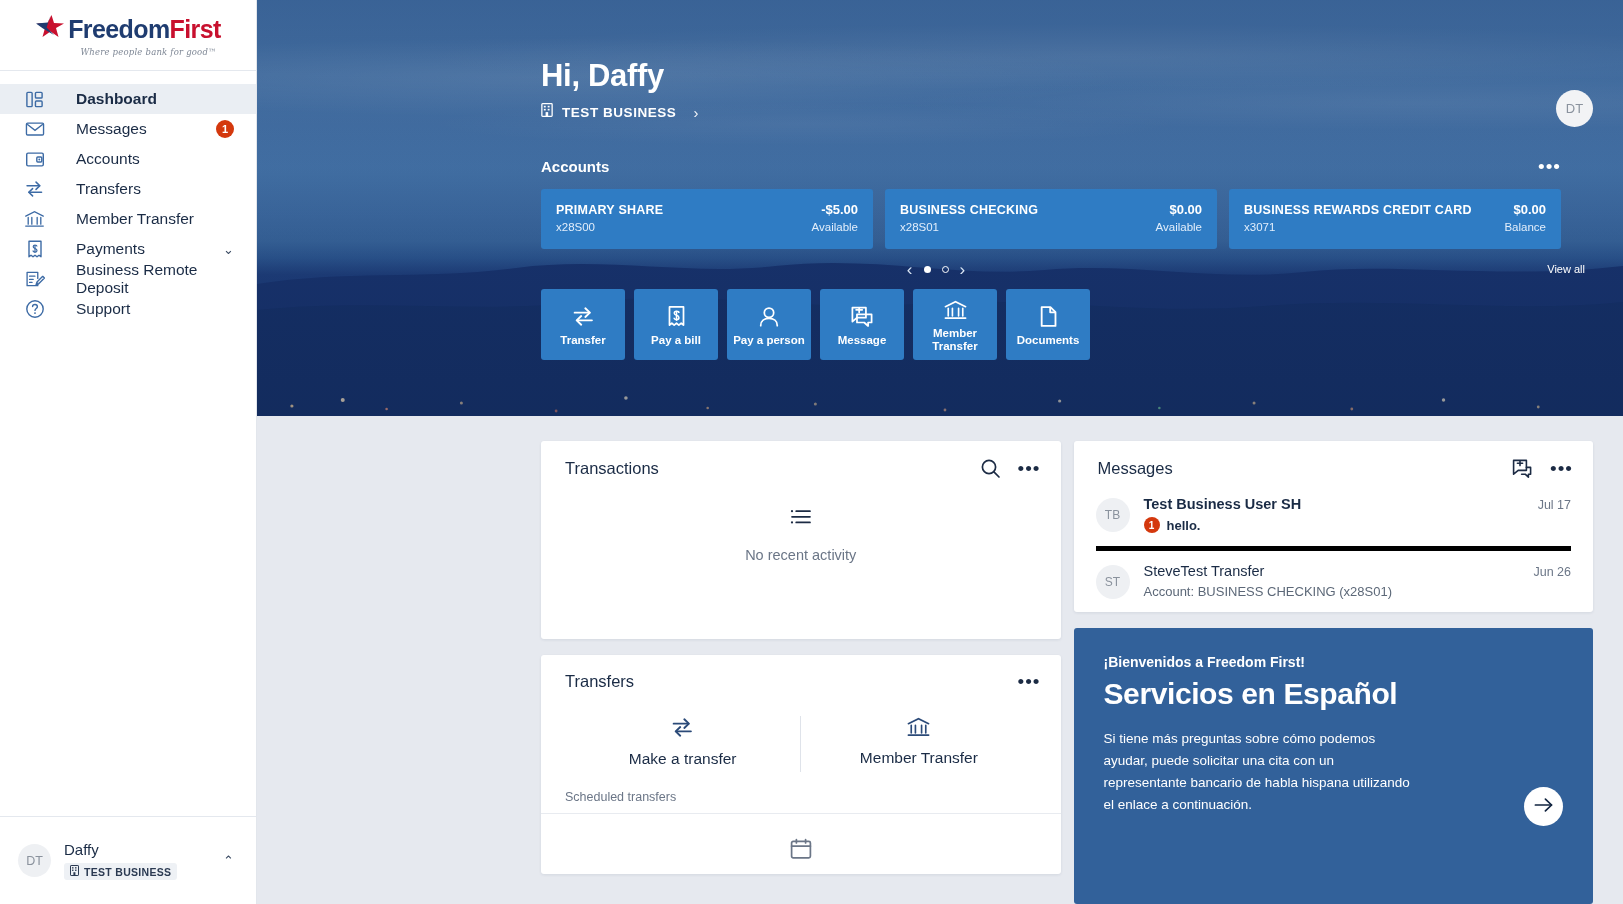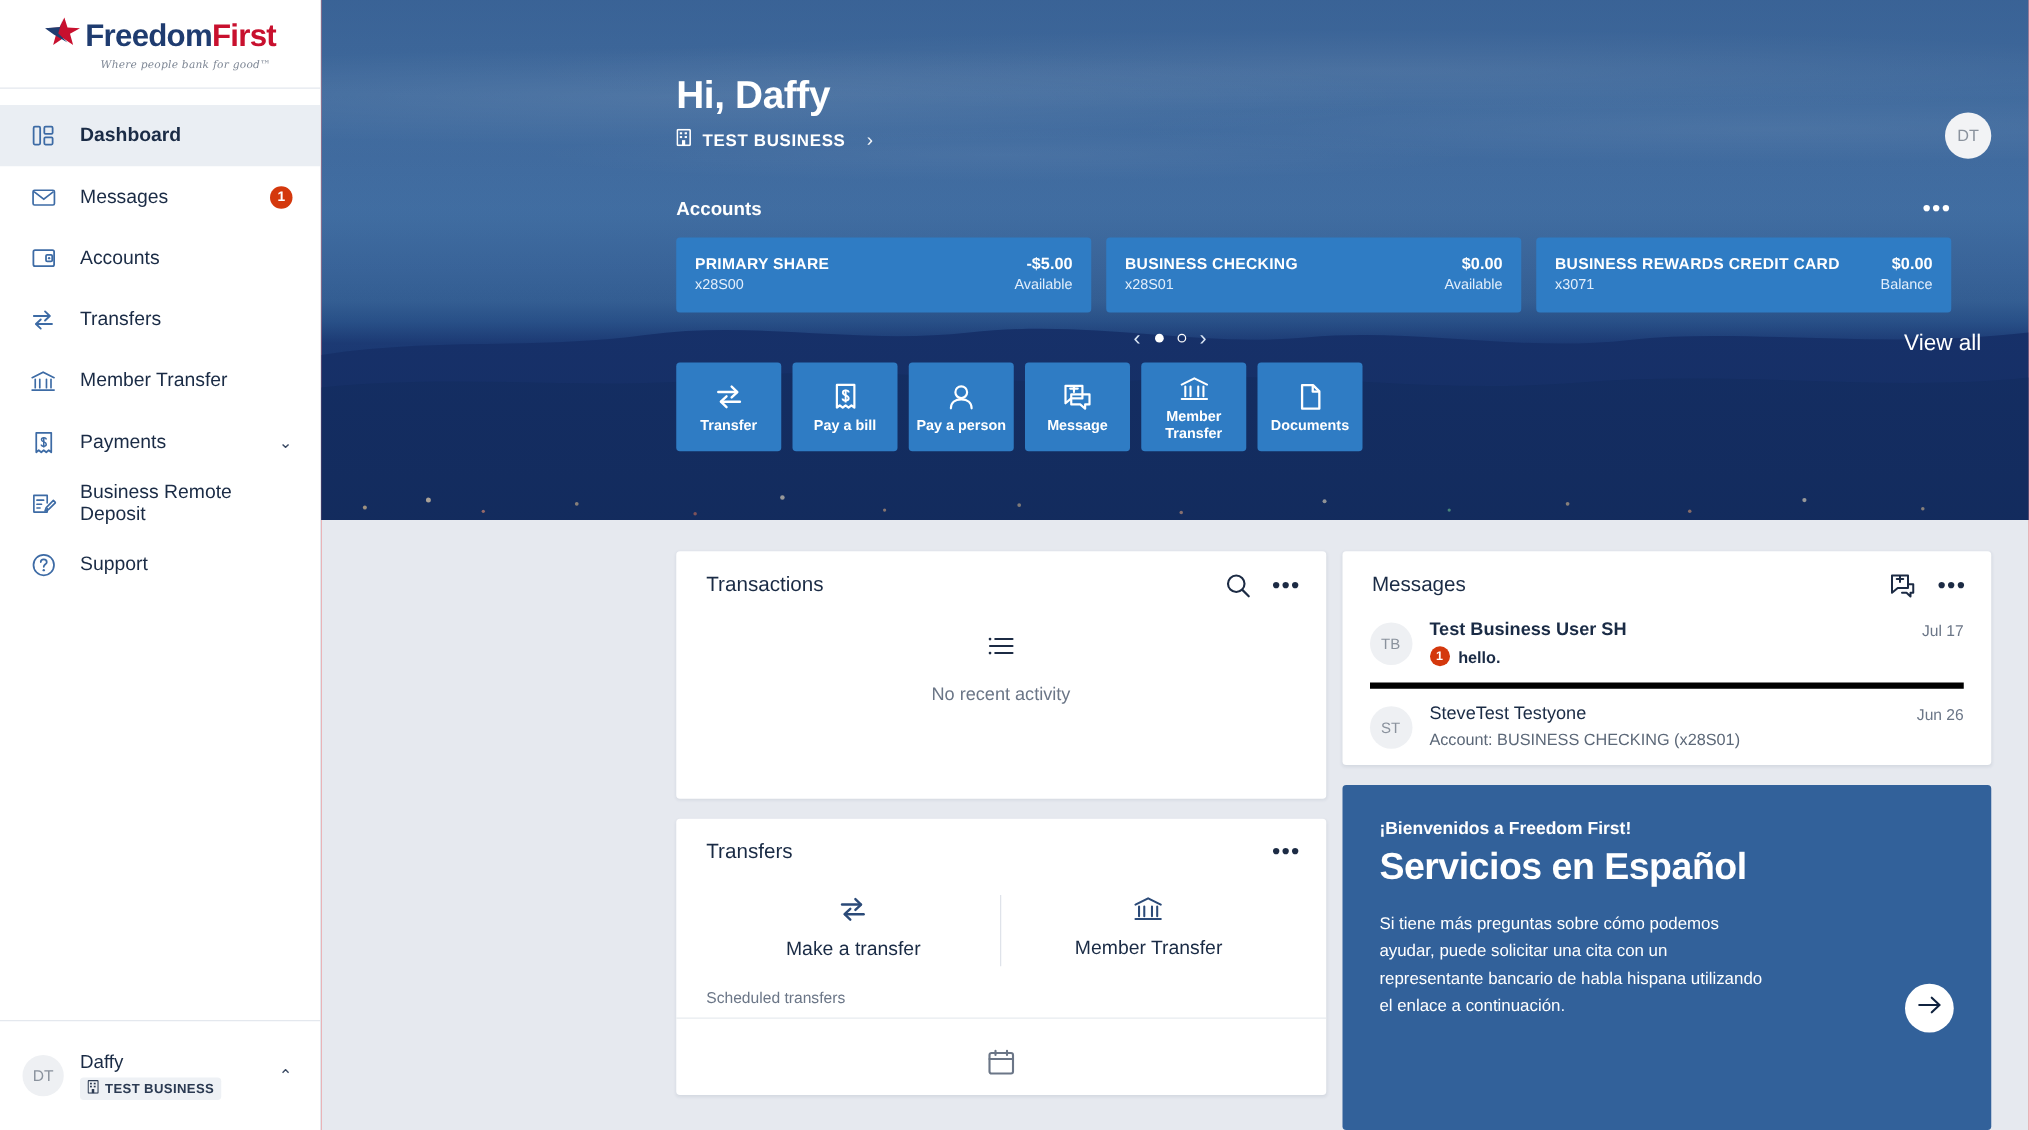--- a/index.html
+++ b/index.html
@@ -29,23 +29,23 @@
   .logo-text .a { color: #1f3c70; }
   .logo-text .b { color: #c8102e; }
   .logo-tag {
     font-family: "DejaVu Serif", serif;
     font-style: italic; font-size: 8.5px; color: #7e8795;
     margin-top: 2px; letter-spacing: .2px; align-self: flex-end; margin-right: 4px;
   }
 
   .nav { padding-top: 13px; flex: 1 1 auto; }
   .nav-item {
-    display: flex; align-items: center; height: 49px;
+    display: flex; align-items: center; height: 30px;
     padding: 0 22px; cursor: pointer; position: relative;
-    color: #1a2b45; font-size: 15.5px;
+    color: #1a2b45; font-size: 15.5px; gap: 12px;
   }
   .nav-item.active { background: #eaeef3; }
   .nav-item .ico { width: 25px; height: 25px; flex: 0 0 25px; margin-right: 17px;
                    display: flex; align-items: center; justify-content: center; color: #3d6ba5; }
   .nav-item .ico svg { display:block; }
   .nav-label { flex: 1 1 auto; }
   .nav-item.active .nav-label { font-weight: bold; }
   .badge {
     width: 18px; height: 18px; border-radius: 50%;
     background: #d4380d; color: #fff; font-size: 11px; font-weight: bold;
@@ -132,21 +132,21 @@
   .carousel-row {
     display: flex; align-items: center; justify-content: center;
     gap: 11px; margin-top: 12px; padding-left: 24px; position: relative;
   }
   .car-arrow { color: #dbe7f5; font-size: 17px; cursor: pointer; line-height: 1; }
   .dot { width: 7px; height: 7px; border-radius: 50%; cursor: pointer; }
   .dot.on { background: #ffffff; }
   .dot.off { background: transparent; border: 1.2px solid #ffffff; }
   .view-all {
     position: absolute; right: 6px; top: 2px;
-    color: #fff; font-size: 18px; cursor: pointer;
+    color: #fff; font-size: 11px; cursor: pointer;
   }
 
   .quick-row { display: flex; gap: 9px; padding: 11px 0 0 284px; }
   .quick-tile {
     width: 84px; height: 71px; background: #2f7cc4; border-radius: 3px;
     display: flex; flex-direction: column; align-items: center; justify-content: center;
     color: #fff; cursor: pointer; padding-top: 2px;
   }
   .quick-ico { margin-bottom: 6px; display:flex; }
   .quick-label { font-size: 11.5px; font-weight: bold; text-align: center; line-height: 1.12; }
@@ -635,21 +635,21 @@
                   <span class="msg-badge">1</span>
                   <span>hello.</span>
                 </div>
               </div>
               <div class="msg-date">Jul 17</div>
             </div>
 
             <div class="msg-row">
               <div class="msg-av">ST</div>
               <div class="msg-main">
-                <div class="msg-name">SteveTest Testyone</div>
+                <div class="msg-name">SteveTest Transfer</div>
                 <div class="msg-sub">
                   <span>Account: BUSINESS CHECKING (x28S01)</span>
                 </div>
               </div>
               <div class="msg-date">Jun 26</div>
             </div>
 
           </div>
 
         </div>

